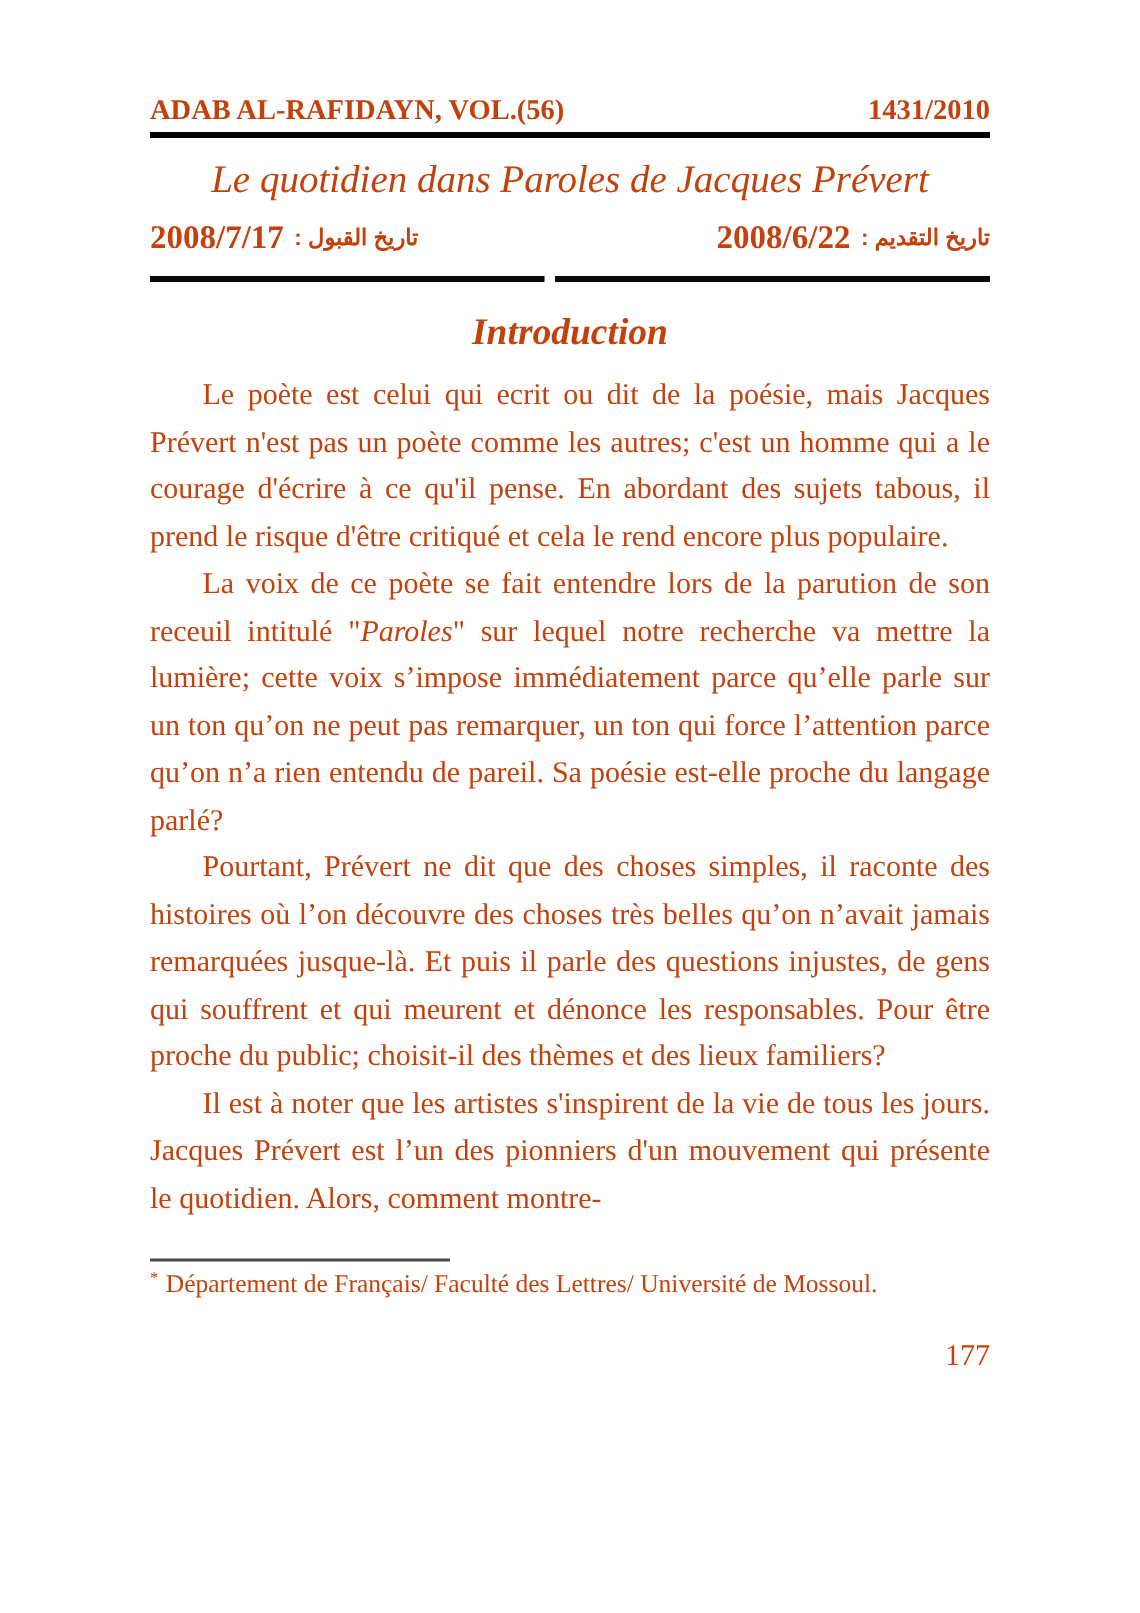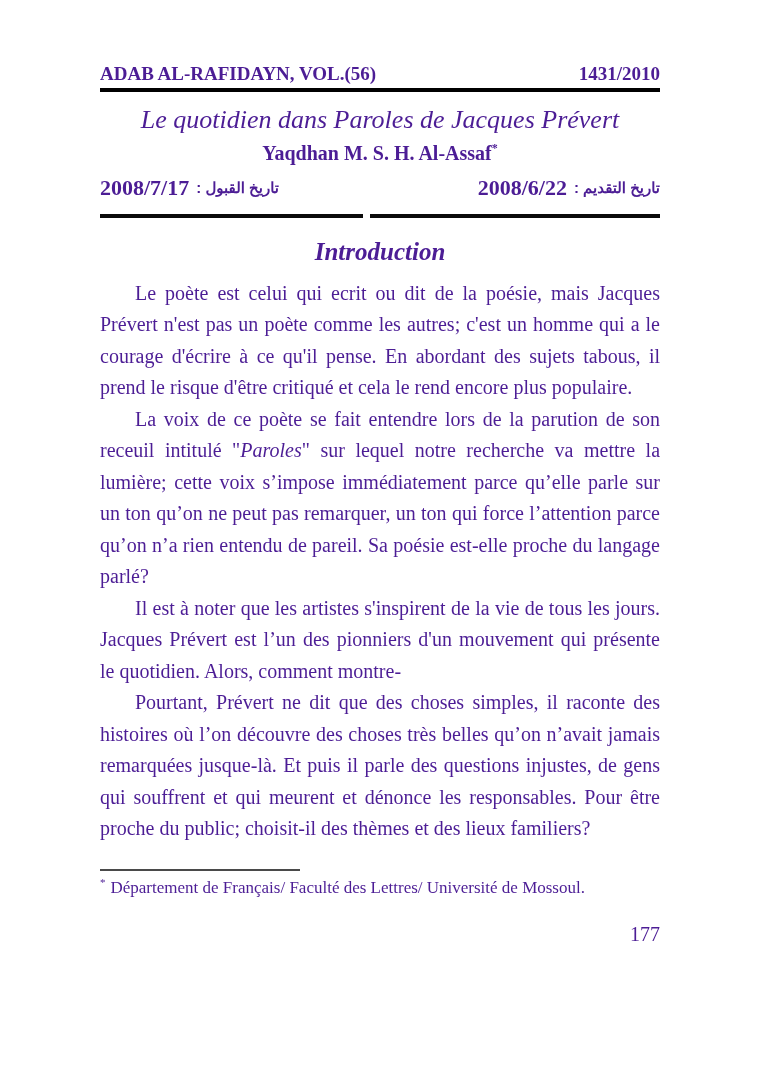--- a/index.html
+++ b/index.html
@@ -3,21 +3,21 @@
 <meta charset="utf-8">
 <style>
   html, body { margin: 0; padding: 0; background: #ffffff; }
   .page {
     position: relative;
     width: 760px;
     height: 1075px;
     background: #ffffff;
     overflow: hidden;
     font-family: "Liberation Serif", serif;
-    color: #4c1d95;
+    color: #c2410c;
   }
   .content { width: 560px; margin: 0 auto; }
 
   .journal-header {
     display: flex;
     justify-content: space-between;
     align-items: baseline;
     margin-top: 63px;
     padding-bottom: 3px;
     border-bottom: 4px solid #000;
@@ -96,21 +96,20 @@
 <div class="page">
   <div class="content">
 
     <div class="journal-header">
       <span>ADAB AL-RAFIDAYN, VOL.(56)</span>
       <span>1431/2010</span>
     </div>
 
     <div class="paper-title">Le quotidien dans Paroles de Jacques Prévert</div>
 
-    <div class="author-line"><span>Yaqdhan M. S. H. Al-Assaf</span><sup>*</sup></div>
 
     <div class="dates-row">
       <div class="date-group">
         <span class="date-label">تاريخ القبول :</span>
         <span class="date-value">2008/7/17</span>
       </div>
       <div class="date-group">
         <span class="date-label">تاريخ التقديم :</span>
         <span class="date-value">2008/6/22</span>
       </div>
@@ -120,22 +119,22 @@
       <div class="seg-left"></div>
       <div class="seg-gap"></div>
       <div class="seg-right"></div>
     </div>
 
     <div class="section-heading">Introduction</div>
 
     <div class="body-text">
       <p>Le poète est celui qui ecrit ou dit de la poésie, mais Jacques Prévert n'est pas un poète comme les autres; c'est un homme qui a le courage d'écrire à ce qu'il pense. En abordant des sujets tabous, il prend le risque d'être critiqué et cela le rend encore plus populaire.</p>
       <p><span>La voix de ce poète se fait entendre lors de la parution de son receuil intitulé "</span><span class="italic">Paroles</span><span>" sur lequel notre recherche va mettre la lumière; cette voix s’impose immédiatement parce qu’elle parle sur un ton qu’on ne peut pas remarquer, un ton qui force l’attention parce qu’on n’a rien entendu de pareil. Sa poésie est-elle proche du langage parlé?</span></p>
+      <p>Pourtant, Prévert ne dit que des choses simples, il raconte des histoires où l’on découvre des choses très belles qu’on n’avait jamais remarquées jusque-là. Et puis il parle des questions injustes, de gens qui souffrent et qui meurent et dénonce les responsables. Pour être proche du public; choisit-il des thèmes et des lieux familiers?</p>
       <p>Il est à noter que les artistes s'inspirent de la vie de tous les jours. Jacques Prévert est l’un des pionniers d'un mouvement qui présente le quotidien. Alors, comment montre-</p>
-      <p>Pourtant, Prévert ne dit que des choses simples, il raconte des histoires où l’on découvre des choses très belles qu’on n’avait jamais remarquées jusque-là. Et puis il parle des questions injustes, de gens qui souffrent et qui meurent et dénonce les responsables. Pour être proche du public; choisit-il des thèmes et des lieux familiers?</p>
     </div>
 
     <div class="footnote-block">
       <div class="footnote-rule"></div>
       <div class="footnote-text"><sup>*</sup><span>Département de Français/ Faculté des Lettres/ Université de Mossoul.</span></div>
     </div>
 
     <div class="page-number">177</div>
 
   </div>

